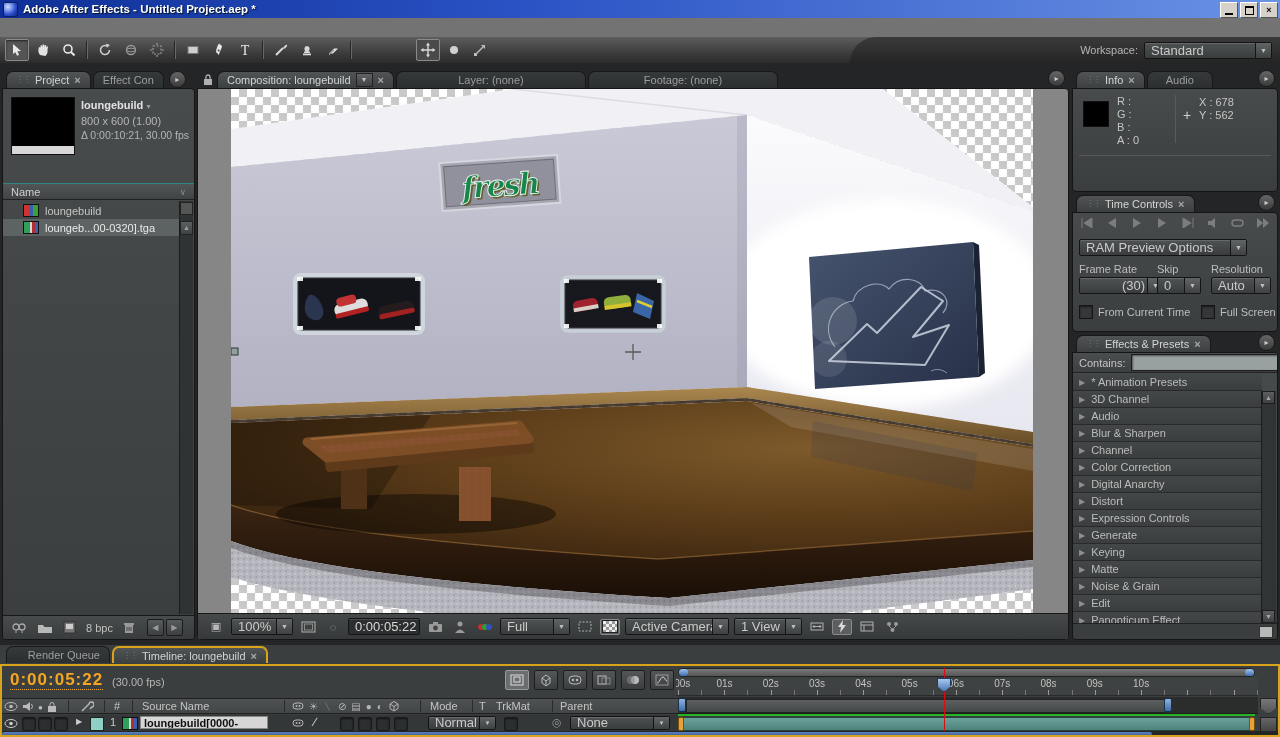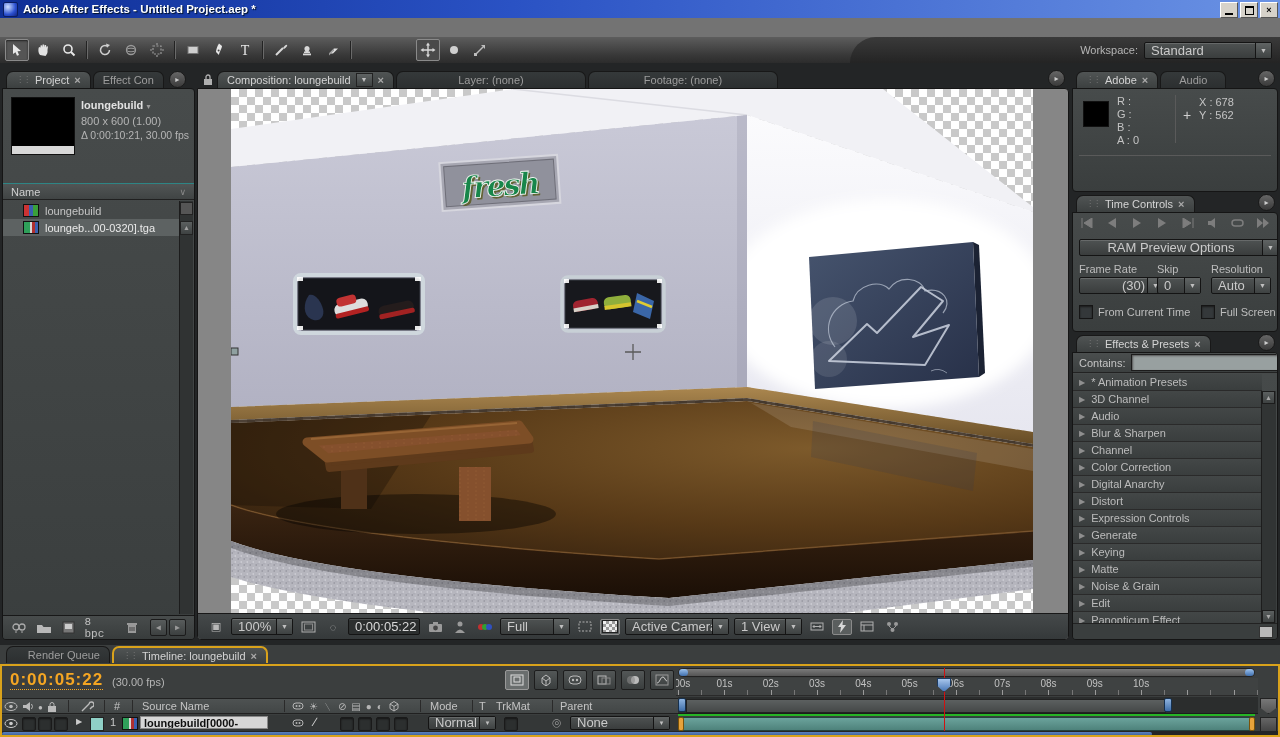--- a/index.html
+++ b/index.html
@@ -55,21 +55,21 @@
   .thumb{position:absolute;left:8px;top:8px;width:62px;height:56px;background:#000;border:1px solid #111;}
   .thumb .strip{position:absolute;left:0;right:0;bottom:0;height:8px;background:#d8d8d8;}
   .pinfo{position:absolute;left:78px;top:9px;line-height:14px;}
   .pinfo .nm{font-weight:bold;color:#e2e2e2;}
   .pinfo .dim{color:#b5b5b5;}
   .namehdr{position:absolute;left:0;right:0;top:94px;height:17px;background:linear-gradient(#515555,#404444);
     border-top:1px solid #2e8585;border-bottom:1px solid #202020;display:flex;align-items:center;padding:0 8px;box-sizing:border-box;color:#cfcfcf;}
   .prow{position:absolute;left:0;height:17px;display:flex;align-items:center;gap:6px;padding-left:20px;box-sizing:border-box;color:#c6c6c6;}
   .prow.sel{background:#5d6262;color:#eaeaea;}
   .pfoot{position:absolute;left:0;right:0;bottom:0;height:24px;background:linear-gradient(#484c4c,#383c3c);
-    border-top:1px solid #181818;display:flex;align-items:center;gap:10px;padding:0 8px;box-sizing:border-box;font-family:Liberation Mono, monospace;}
+    border-top:1px solid #181818;display:flex;align-items:center;gap:10px;padding:0 8px;box-sizing:border-box;}
   .minibtn{width:15px;height:15px;background:linear-gradient(#585c5c,#3c4040);border:1px solid #1b1b1b;border-radius:2px;
     color:#9a9a9a;font-size:8px;display:flex;align-items:center;justify-content:center;}
   .compicon{width:14px;height:11px;display:inline-block;background:linear-gradient(90deg,#c33 33%,#3a5fae 33% 66%,#3aa03a 66%);border:1px solid #111;}
   .fticon{width:14px;height:11px;display:inline-block;background:linear-gradient(90deg,#2fa05a 40%,#d8d8d8 40% 55%,#b03030 55% 80%,#3a5fae 80%);border:1px solid #111;}
   .pscroll{position:absolute;right:1px;top:112px;bottom:25px;width:13px;background:#303333;border-left:1px solid #1c1c1c;}
   
   .vbody{background:#868686;}
   .comp{position:absolute;left:33px;top:0;width:802px;height:526px;overflow:hidden;
     background-image:linear-gradient(45deg,#c9c9c9 25%,transparent 25%,transparent 75%,#c9c9c9 75%),
                      linear-gradient(45deg,#c9c9c9 25%,#ffffff 25%,#ffffff 75%,#c9c9c9 75%);
@@ -551,21 +551,21 @@
               </svg>
             </div>
         </div>
       </div>
     </div>
 
     <div class="panel" style="left:1072px;top:7px;width:206px;height:122px;">
       <div class="ptabs">
         <div class="tab active">
           <span class="grip">⋮⋮</span>
-          <span>Adobe</span>
+          <span>Info</span>
           <span class="tclose">×</span>
         </div>
         <div class="tab" style="width:66px;justify-content:center;">
             <span>Audio</span>
           </div>
         <div class="pmenu" style="position:absolute;right:3px;bottom:1px;">▸</div>
       </div>
       <div class="pbody">
         <div class="abs" style="left:10px;top:12px;width:24px;height:24px;background:#000;border:1px solid #111;"></div>
         <div class="abs" style="left:44px;top:6px;line-height:13px;color:#c4c4c4;">
@@ -630,21 +630,21 @@
                 <rect x="1" y="2" width="11" height="6" rx="3" stroke="#7d7d7d" fill="none" stroke-width="1.5"></rect>
               </svg>
             </div>
           <div class="tcbtn">
               <svg width="14" height="10">
                 <path d="M1,0 L7,5 L1,10 Z M7,0 L13,5 L7,10 Z" fill="#7d7d7d"></path>
               </svg>
             </div>
         </div>
         <div class="abs" style="left:6px;top:26px;display:flex;">
-          <span class="dd" style="width:200px;text-align:center;">
+          <span class="dd" style="width:168px;">
             <span class="ddv">RAM Preview Options</span>
             <span class="ddb">▼</span>
           </span>
         </div>
         <div class="abs" style="left:6px;top:50px;color:#bdbdbd;">Frame Rate</div>
         <div class="abs" style="left:84px;top:50px;color:#bdbdbd;">Skip</div>
         <div class="abs" style="left:138px;top:50px;color:#bdbdbd;">Resolution</div>
         <span class="dd abs" style="left:6px;top:64px;width:85px;padding-left:36px;">
           <span class="ddv">(30)</span>
             <span class="ddb">▼</span>

